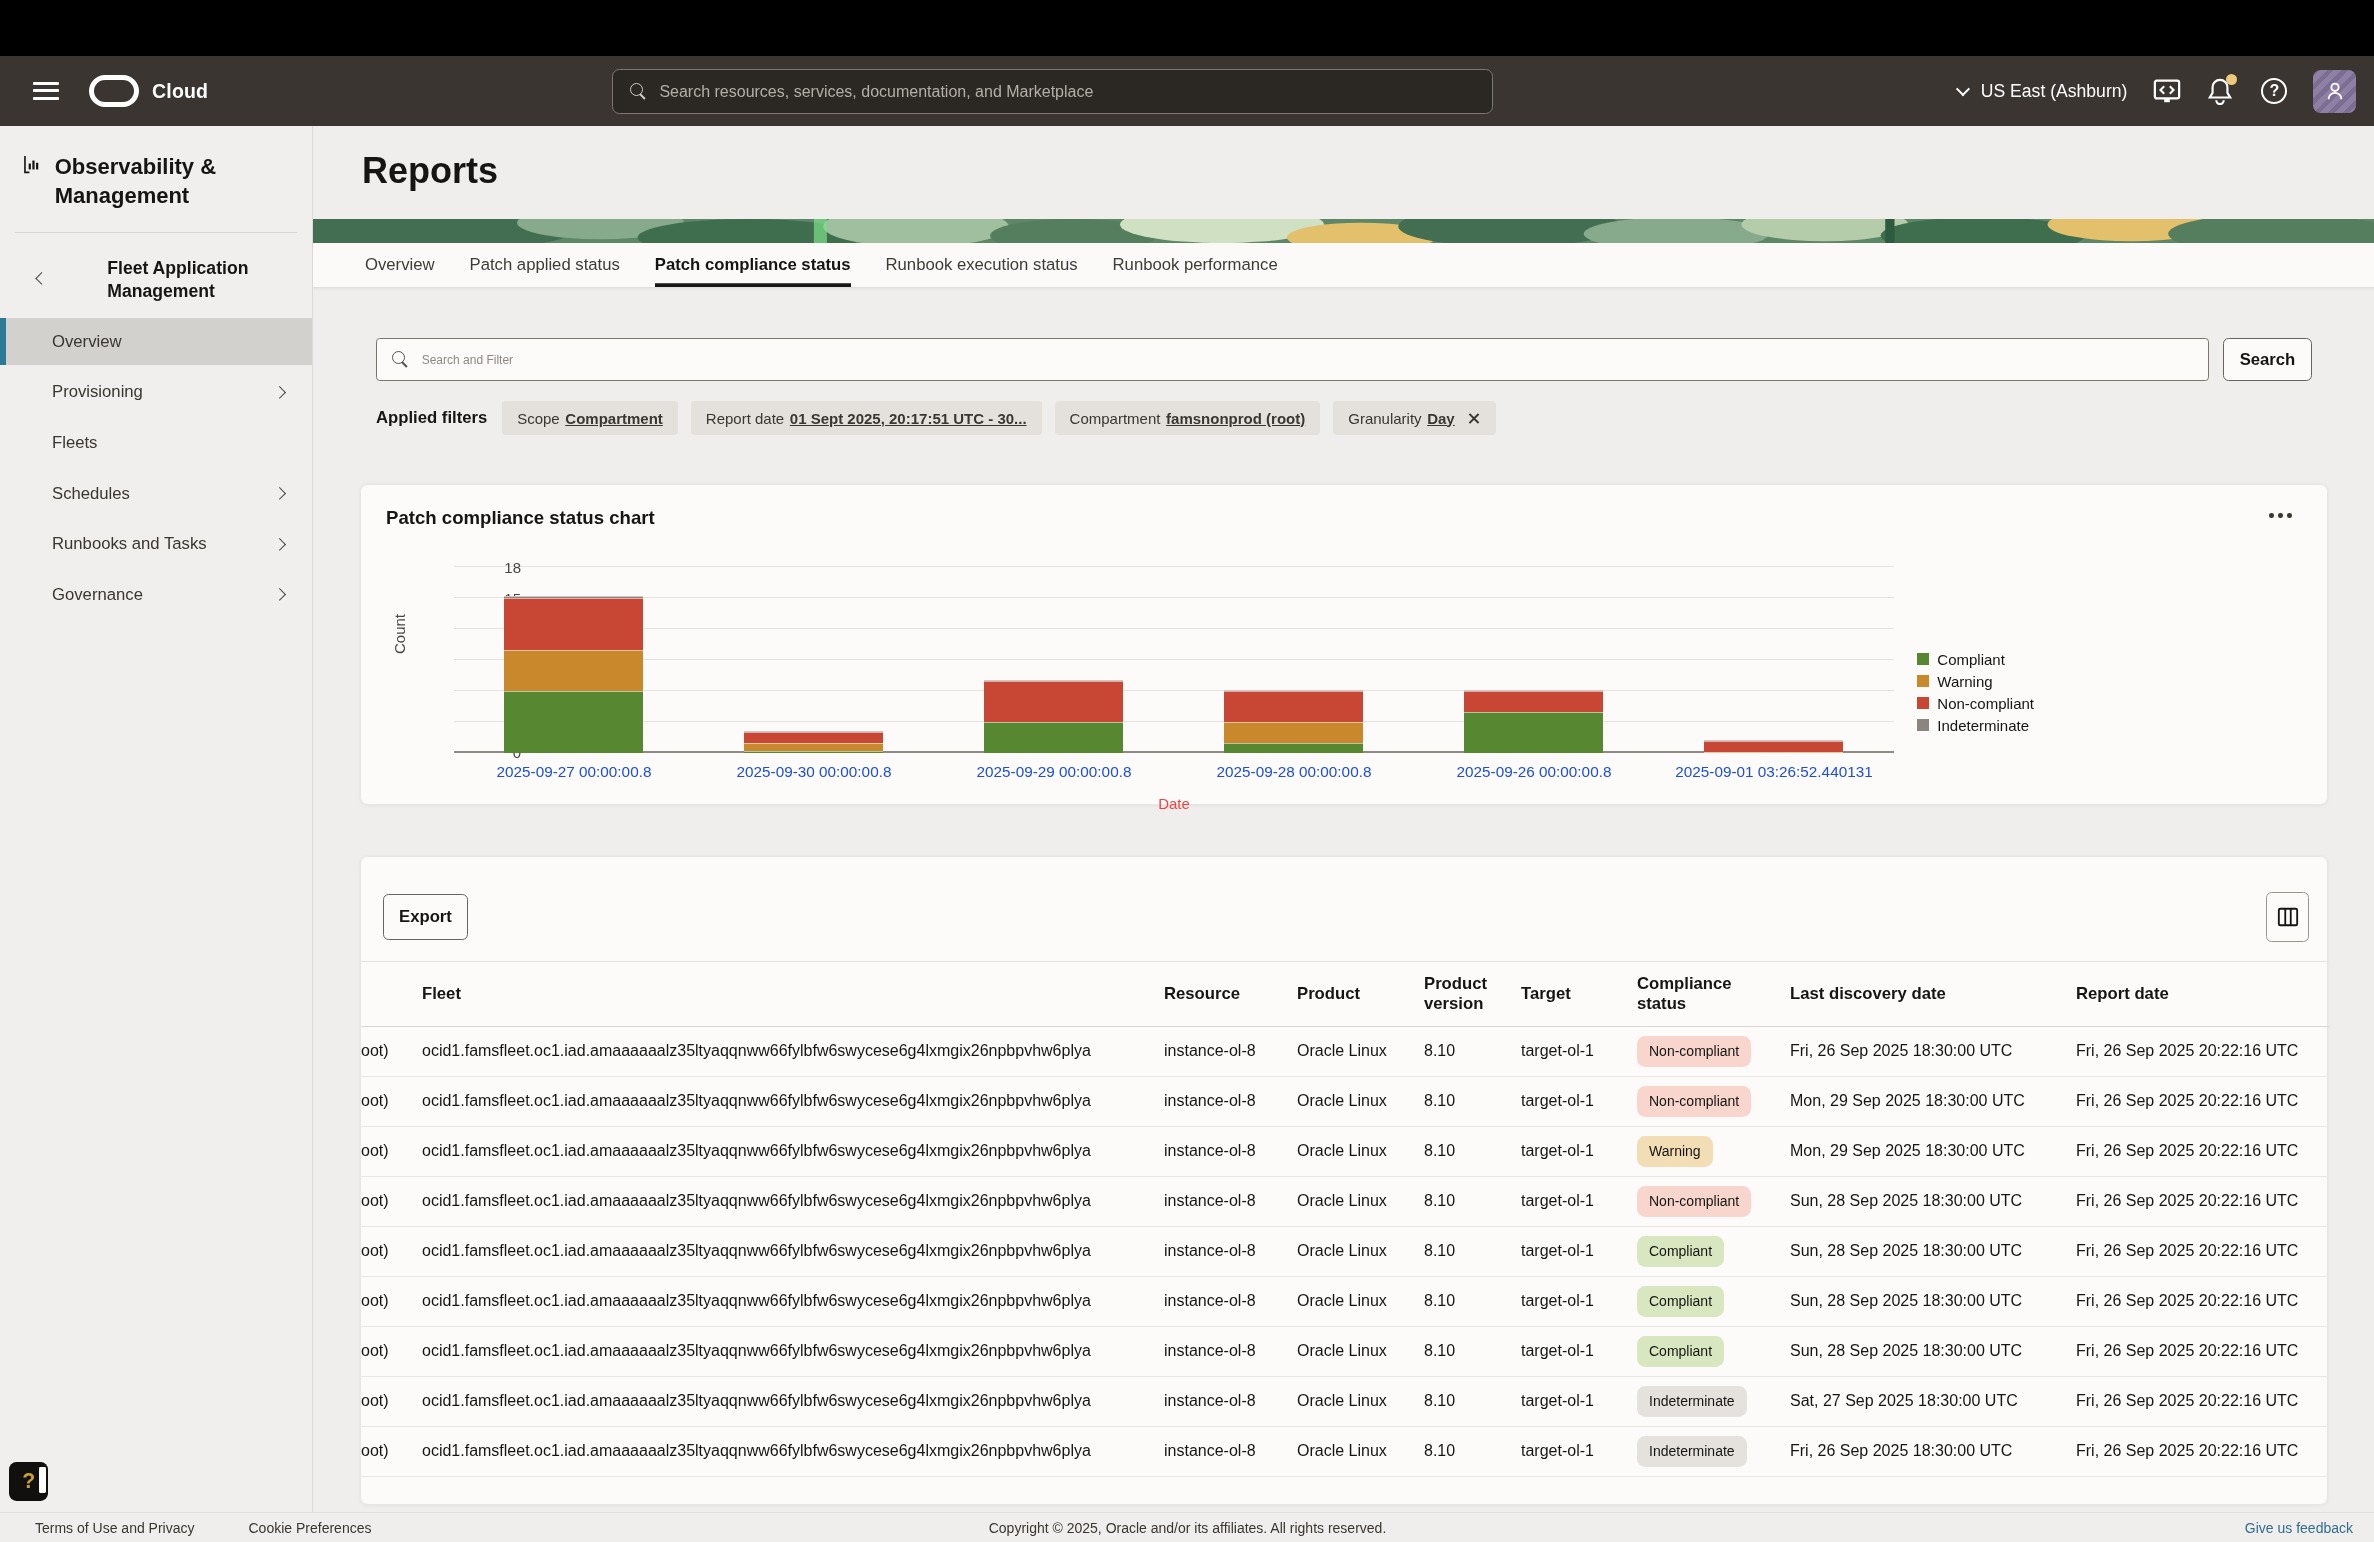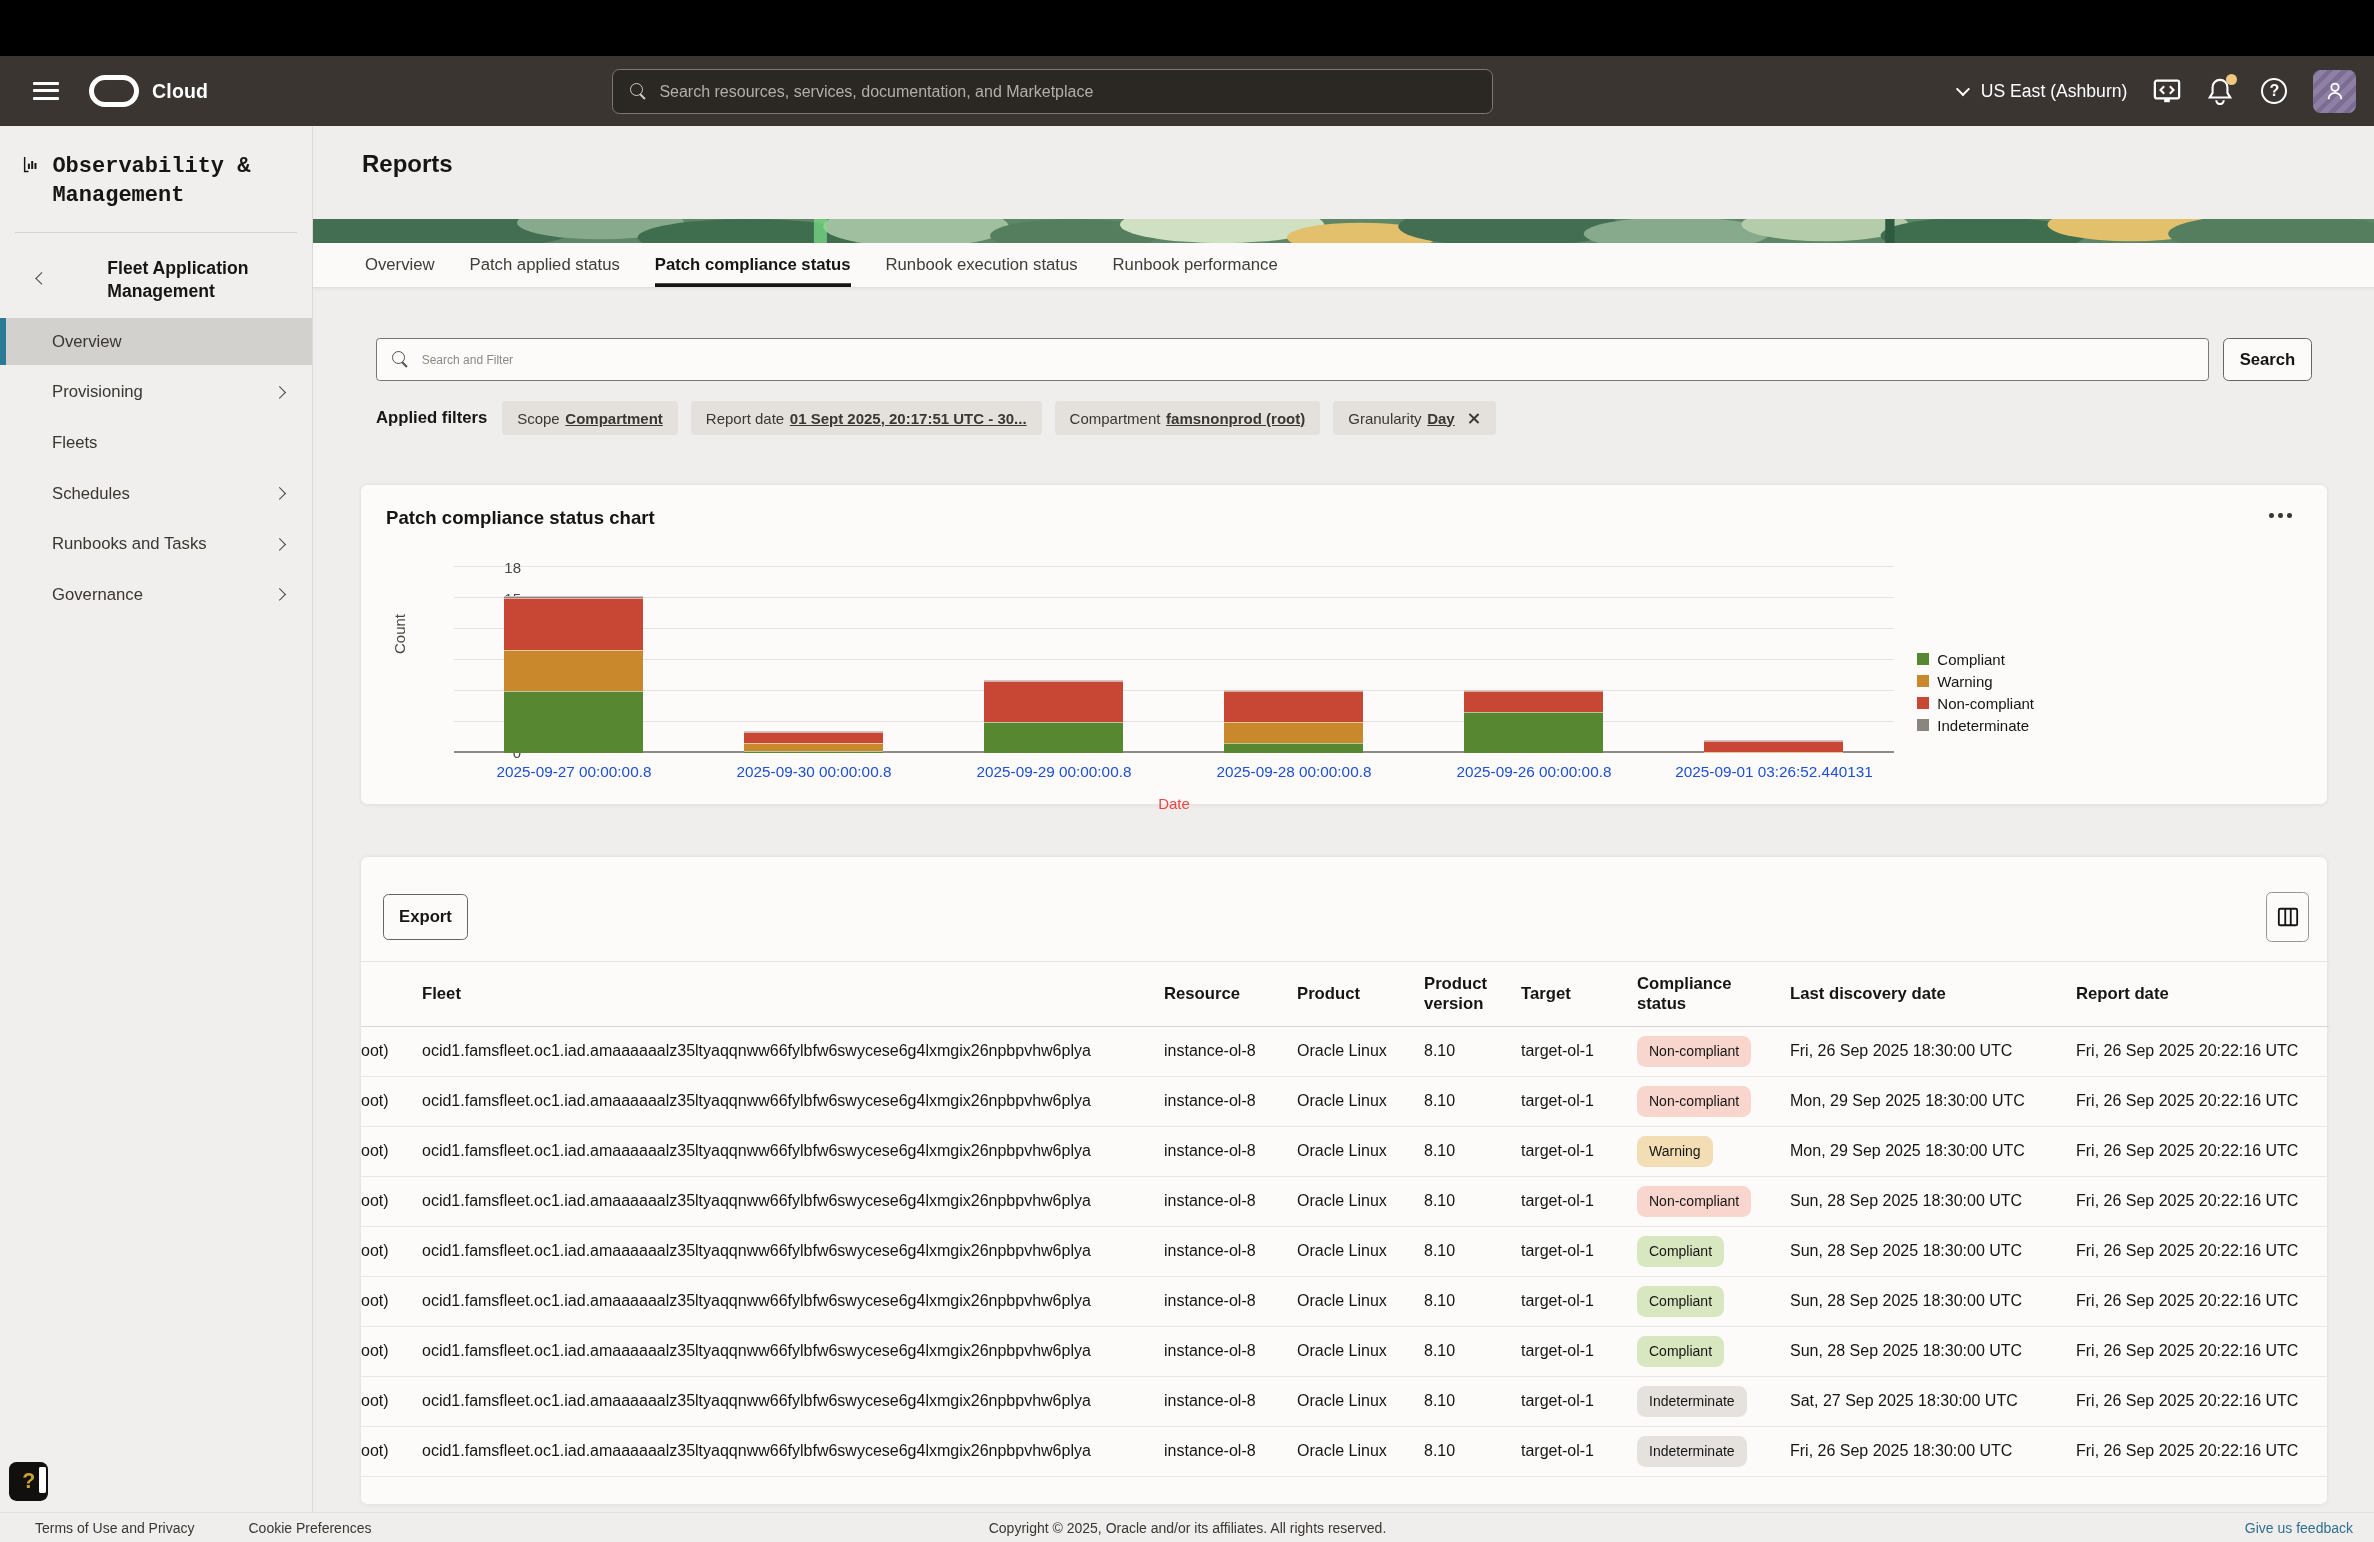--- a/index.html
+++ b/index.html
@@ -53,21 +53,21 @@
     width:43px; height:43px; border-radius:7.4px; background:#8e7fa5; cursor:pointer;
     background-image:repeating-linear-gradient(135deg, rgba(40,30,60,.18) 0 4.6px, transparent 4.6px 10.2px);
     display:flex; align-items:center; justify-content:center;
   }
 
   
   .sidebar {
     position:absolute; top:126px; left:0; width:313px; bottom:31px;
     background:#f1efed; border-right:0.9px solid #ddd9d5;
   }
-  .obs-head { display:flex; gap:12px; padding:26px 16.7px 0 22px;font-family:Liberation Mono, monospace; }
+  .obs-head { display:flex; gap:12px; padding:26px 16.7px 0 22px; }
   .obs-title { font-size:22px; font-weight:700; line-height:29px; color:#161513; }
   .side-divider { margin:22px 15px 0 15px; border-top:0.9px solid #d8d5d1; }
   .fam-head { display:flex; margin-top:24px; padding-left:37px; align-items:flex-start; cursor:pointer;gap:24px; }
   .chev-left { width:9.3px; height:9.3px; border-left:1.9px solid #4a4641; border-bottom:1.9px solid #4a4641;
     transform:rotate(45deg); margin-top:16.7px; flex:0 0 auto; }
   .fam-title { margin-left:37px; width:186px; font-size:17.6px; font-weight:700; line-height:23px; }
   .side-menu { margin-top:15px; }
   .side-item { position:relative; height:47px; display:flex; align-items:center; padding-left:52px;
     font-size:16.7px; color:#3a3631; cursor:pointer; }
   .side-item.selected { background:#d3d1ce; font-weight:400; }
@@ -77,21 +77,21 @@
   .side-item + .side-item { margin-top:3.7px; }
 
   .assistant { position:absolute; left:9.3px; top:1462px; width:39px; height:39px; background:#12100e;
     border-radius:7.4px; display:flex; align-items:center; justify-content:center;
     color:#c9a233; font-size:21.3px; font-weight:700; cursor:pointer; }
   .assistant::after { content:""; position:absolute; right:2.8px; top:4.6px; width:6.5px; height:26px;
     background:#fff; border-radius:1.4px; }
 
   
   .main { position:absolute; left:313px; top:126px; right:0; bottom:31px; background:#f0eeec; overflow:hidden; }
-  .page-title { position:absolute; left:49px; top:24px; font-size:24px; font-weight:700; }
+  .page-title { position:absolute; left:49px; top:24px; font-size:36px; font-weight:700; }
 
   .banner { position:absolute; left:0; right:0; top:93px; height:24px; overflow:hidden; }
   .banner svg { display:block; width:100%; height:24px; }
 
   .tabsbar { position:absolute; left:0; right:0; top:117px; height:45px; background:#fbfaf9;
     border-bottom:0.9px solid #e2dfdb; box-shadow:0 1.9px 2.8px rgba(0,0,0,.05);
     display:flex; align-items:stretch; gap:35px; padding-left:52px; }
   .tab { display:flex; align-items:center; font-size:16.7px; color:#3f3b36; cursor:pointer; }
   .tab.active { font-weight:700; color:#161513; box-shadow:inset 0 -3.7px 0 #161513; }
 

